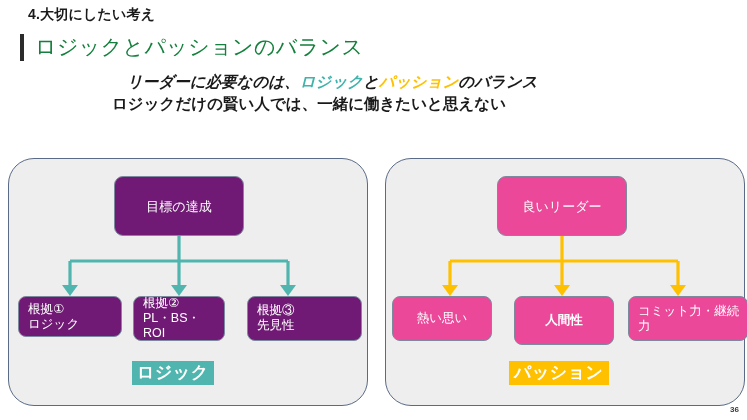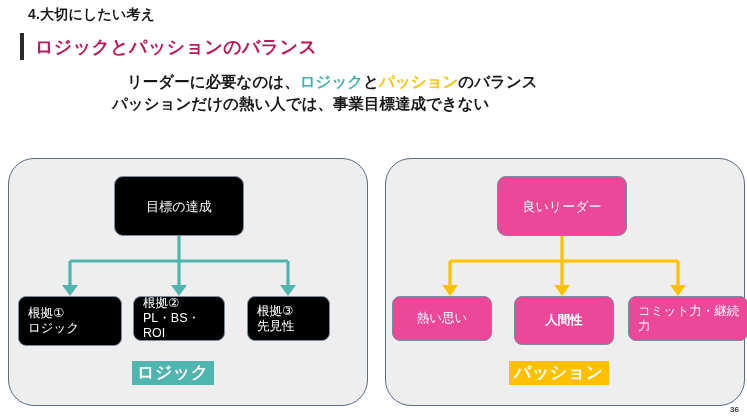--- a/index.html
+++ b/index.html
@@ -36,40 +36,40 @@
     align-items: center;
     gap: 11px;
   }
   .title-bar {
     width: 4px;
     height: 27px;
     background: #2b2b2b;
     flex: 0 0 auto;
   }
   .title-text {
-    font-size: 18px;
-    font-weight: bold;
+    font-size: 21px;
+    font-weight: normal;
     letter-spacing: 0.4px;
-    color: #be185d;
+    color: #15803d;
     white-space: nowrap;
   }
 
   
   .lead {
     position: absolute;
     left: 112px;
     top: 71px;
     font-size: 15.5px;
     font-weight: bold;
     line-height: 22px;
     color: #1a1a1a;
     white-space: nowrap;
   }
   .lead .ln { display: block; }
-  .lead .ln.indent { padding-left: 15px; }
+  .lead .ln.indent { padding-left: 15px; font-style: italic; }
   .hl-teal   { color: #3FB3AC; }
   .hl-orange { color: #FFC000; }
 
   
   .panel {
     position: absolute;
     top: 158px;
     width: 360px;
     height: 248px;
     box-sizing: border-box;
@@ -97,28 +97,28 @@
   }
   .node.lead-node {
     border-radius: 9px;
     font-size: 13px;
   }
   .node.align-left {
     justify-content: flex-start;
     text-align: left;
     padding-left: 9px;
   }
-  .teal   { background: #000000; }
+  .teal   { background: #701a75; }
   .orange { background: #ec4899; }
 
   
   .n-l-top { left: 114px; top: 176px; width: 130px; height: 60px; }
-  .n-l-1   { left: 18px;  top: 296px; width: 104px; height: 50px; }
+  .n-l-1   { left: 18px;  top: 296px; width: 104px; height: 41px; }
   .n-l-2   { left: 133px; top: 296px; width: 92px; height: 45px; }
-  .n-l-3   { left: 247px; top: 296px; width: 83px; height: 45px; }
+  .n-l-3   { left: 247px; top: 296px; width: 115px; height: 45px; font-family: Liberation Mono, monospace; }
 
   
   .n-r-top { left: 497px; top: 176px; width: 130px; height: 60px; }
   .n-r-1   { left: 392px; top: 296px; width: 100px; height: 45px; }
   .n-r-2   { left: 514px; top: 296px; width: 100px; height: 49px; font-weight: bold; }
   .n-r-3   { left: 628px; top: 296px; width: 120px; height: 45px; }
 
   
   .connectors {
     position: absolute;
@@ -158,21 +158,21 @@
 
 <div class="kicker">4.大切にしたい考え</div>
 
 <div class="title-row">
   <div class="title-bar"></div>
   <div class="title-text">ロジックとパッションのバランス</div>
 </div>
 
 <div class="lead">
   <span class="ln indent"><span>リーダーに必要なのは、</span><span class="hl-teal">ロジック</span><span>と</span><span class="hl-orange">パッション</span><span>のバランス</span></span>
-  <span class="ln">パッションだけの熱い人では、事業目標達成できない</span>
+  <span class="ln">ロジックだけの賢い人では、一緒に働きたいと思えない</span>
 </div>
 
 <div class="panel panel-left"></div>
 <div class="panel panel-right"></div>
 
 <svg class="connectors" viewBox="0 0 747 420">
 
   <g stroke="#50B5AE" stroke-width="3.2" fill="none">
     <path d="M179,236 L179,261"></path>
     <path d="M70,261 L288,261"></path>

